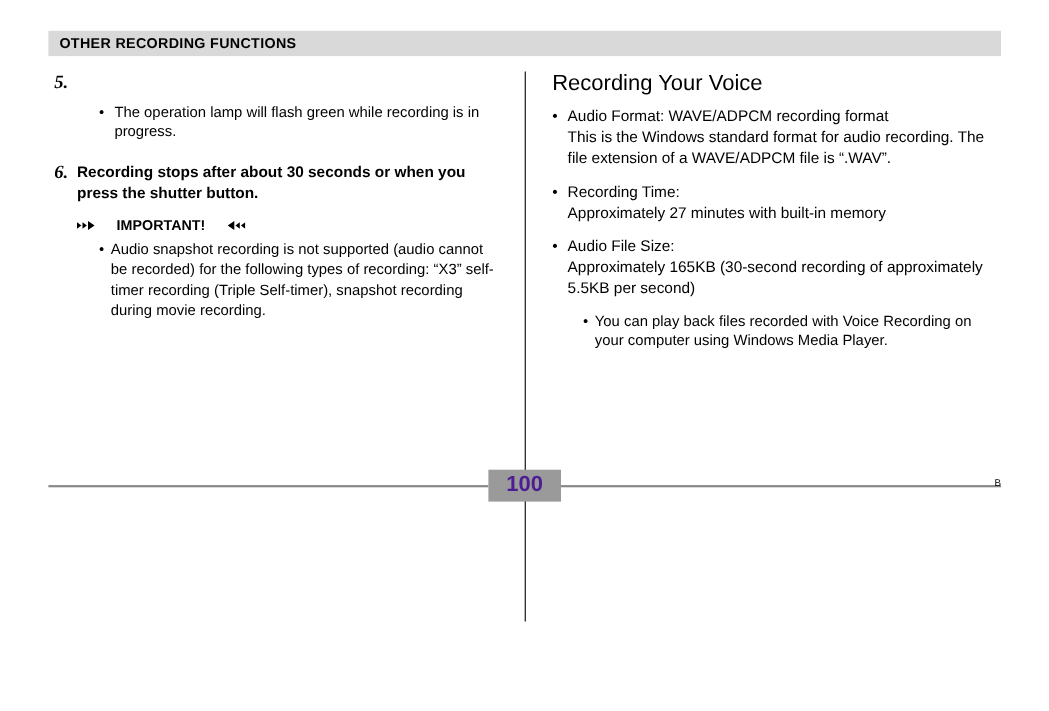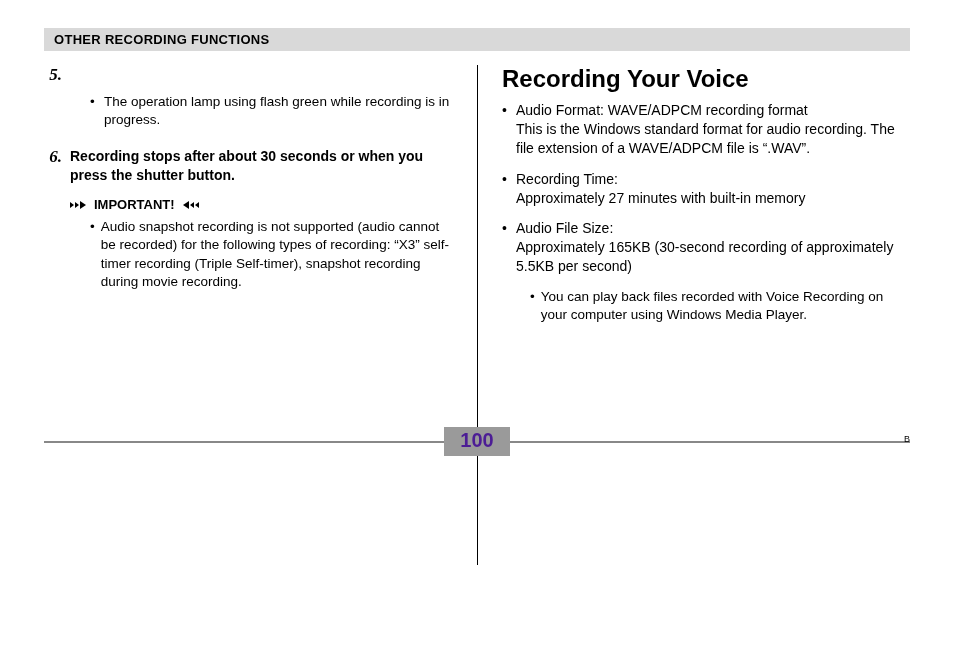--- a/index.html
+++ b/index.html
@@ -9,24 +9,24 @@
   .columns { display: flex; gap: 0; height: 500px; }
   .col { width: 50%; padding-right: 24px; }
   .col.right { padding-left: 24px; padding-right: 10px; border-left: 1px solid #000; }
   .step { display: flex; gap: 8px; margin-bottom: 6px; }
   .step-num { font-weight: bold; font-style: italic; font-size: 17px; font-family: "Times New Roman", serif; min-width: 18px; text-align: right; }
   .step-num::after { content: "."; }
   .step-text { font-weight: bold; font-size: 14px; line-height: 1.35; }
   .sub-bullets { margin: 8px 0 18px 46px; font-size: 13.5px; line-height: 1.35; }
   .sub-bullets .b { display: flex; gap: 6px; margin-bottom: 4px; }
   .sub-bullets .bullet-dot { min-width: 8px; }
-  .callout { margin: 12px 0 6px 26px; display: flex; align-items: center; gap: 4px; font-weight: bold; font-size: 13px; }
+  .callout { margin: 12px 0 6px 26px; display: flex; align-items: center; gap: 16px; font-weight: bold; font-size: 13px; }
   .callout-bullets { margin: 4px 0 0 46px; font-size: 13.5px; line-height: 1.35; }
   .callout-bullets .b { display: flex; gap: 6px; }
-  .section-title { font-weight: bold; font-size: 24px; margin-bottom: 8px; }
+  .section-title { font-weight: normal; font-size: 20px; margin-bottom: 8px; }
   .intro { font-size: 14px; line-height: 1.35; margin-bottom: 14px; }
   .spec-list .b { display: flex; gap: 6px; font-size: 14px; line-height: 1.35; margin-bottom: 12px; }
   .spec-list .bullet-dot { min-width: 8px; }
   .footer { position: absolute; left: 44px; right: 44px; bottom: 24px; }
   .footer-line { display: flex; align-items: center; }
   .footer-rule { flex: 1; height: 2px; background: #888; }
   .page-box { background: #9a9a9a; color: #4c1d95; font-weight: bold; font-size: 20px; padding: 2px 16px 4px 16px; font-family: Arial, sans-serif; }
   .footer-b { position: absolute; right: 0; bottom: 12px; font-size: 9px; }
   .arrow-icon svg { display: block; }
 </style>
@@ -42,21 +42,21 @@
   <div class="columns">
 
     <div class="col left">
 
       <div class="step">
         <div class="step-num">5</div>
       </div>
       <div class="sub-bullets">
         <div class="b">
           <span class="bullet-dot">•</span>
-          <span>The operation lamp using flash green while recording is in progress.</span>
+          <span>The operation lamp will flash green while recording is in progress.</span>
         </div>
       </div>
 
       <div class="step">
         <div class="step-num">6</div>
         <div class="step-text">Recording stops after about 30 seconds or when you press the shutter button.</div>
       </div>
 
       <div class="callout">
         <span class="arrow-icon">

